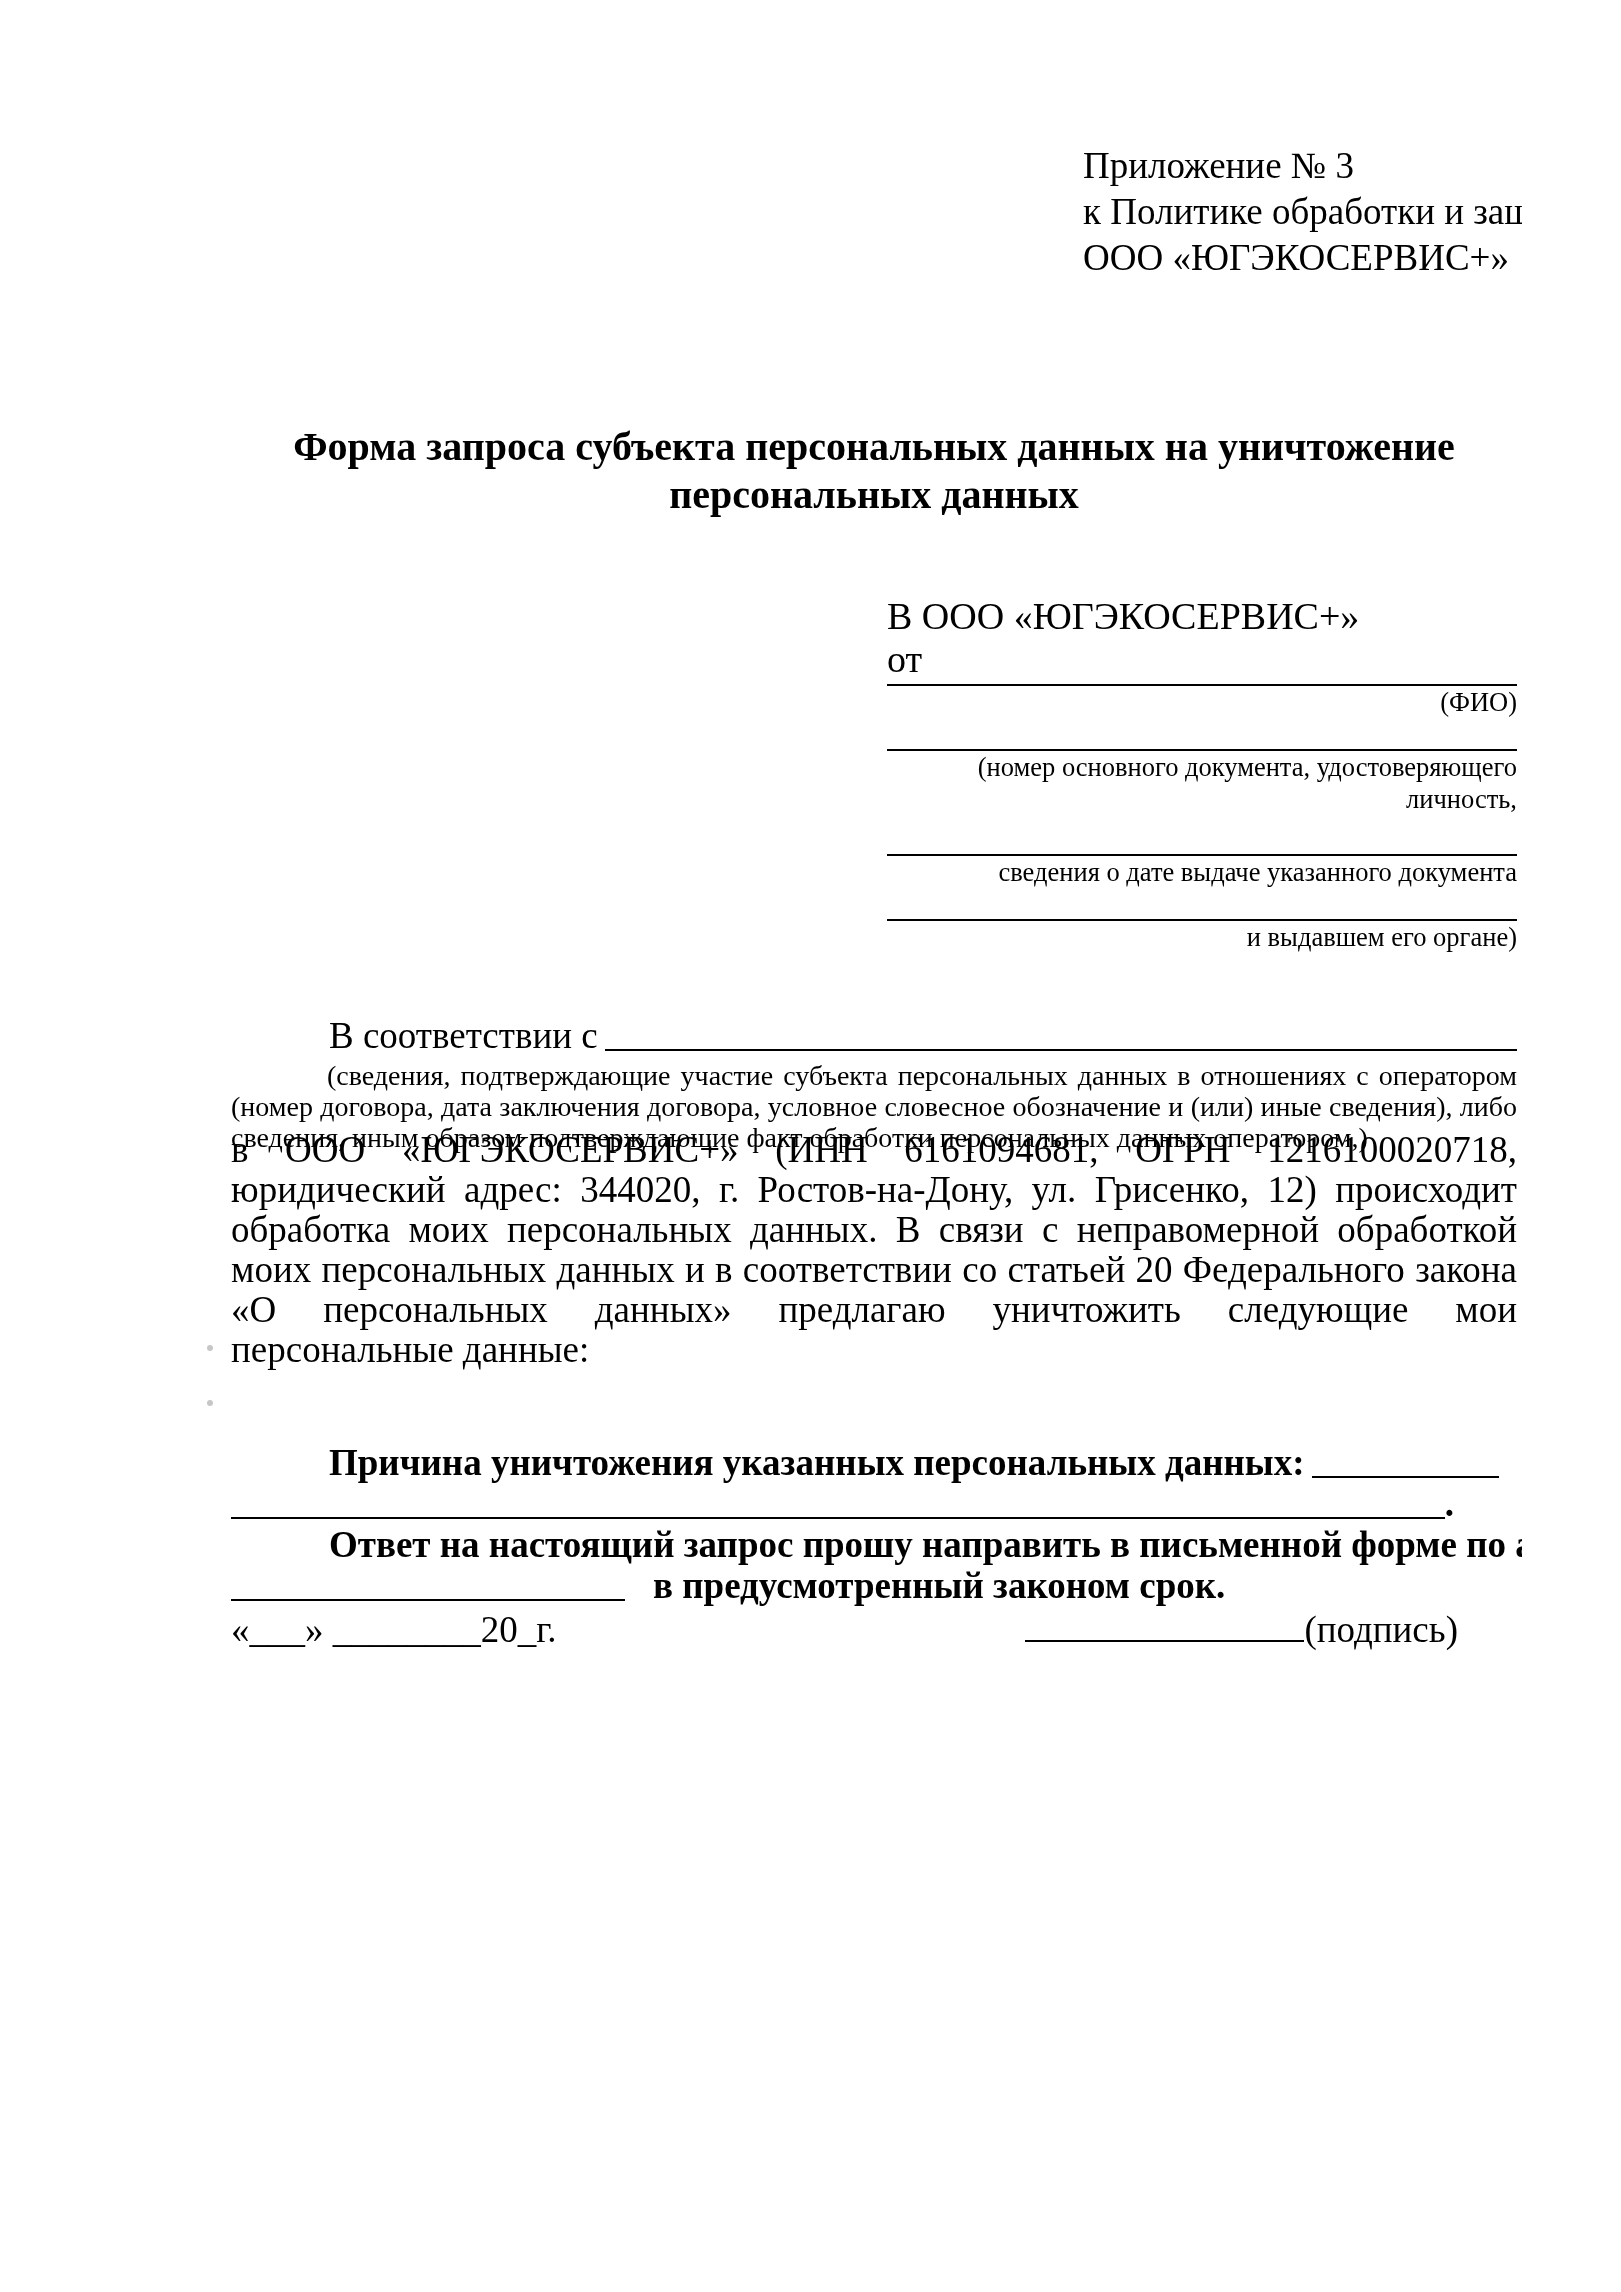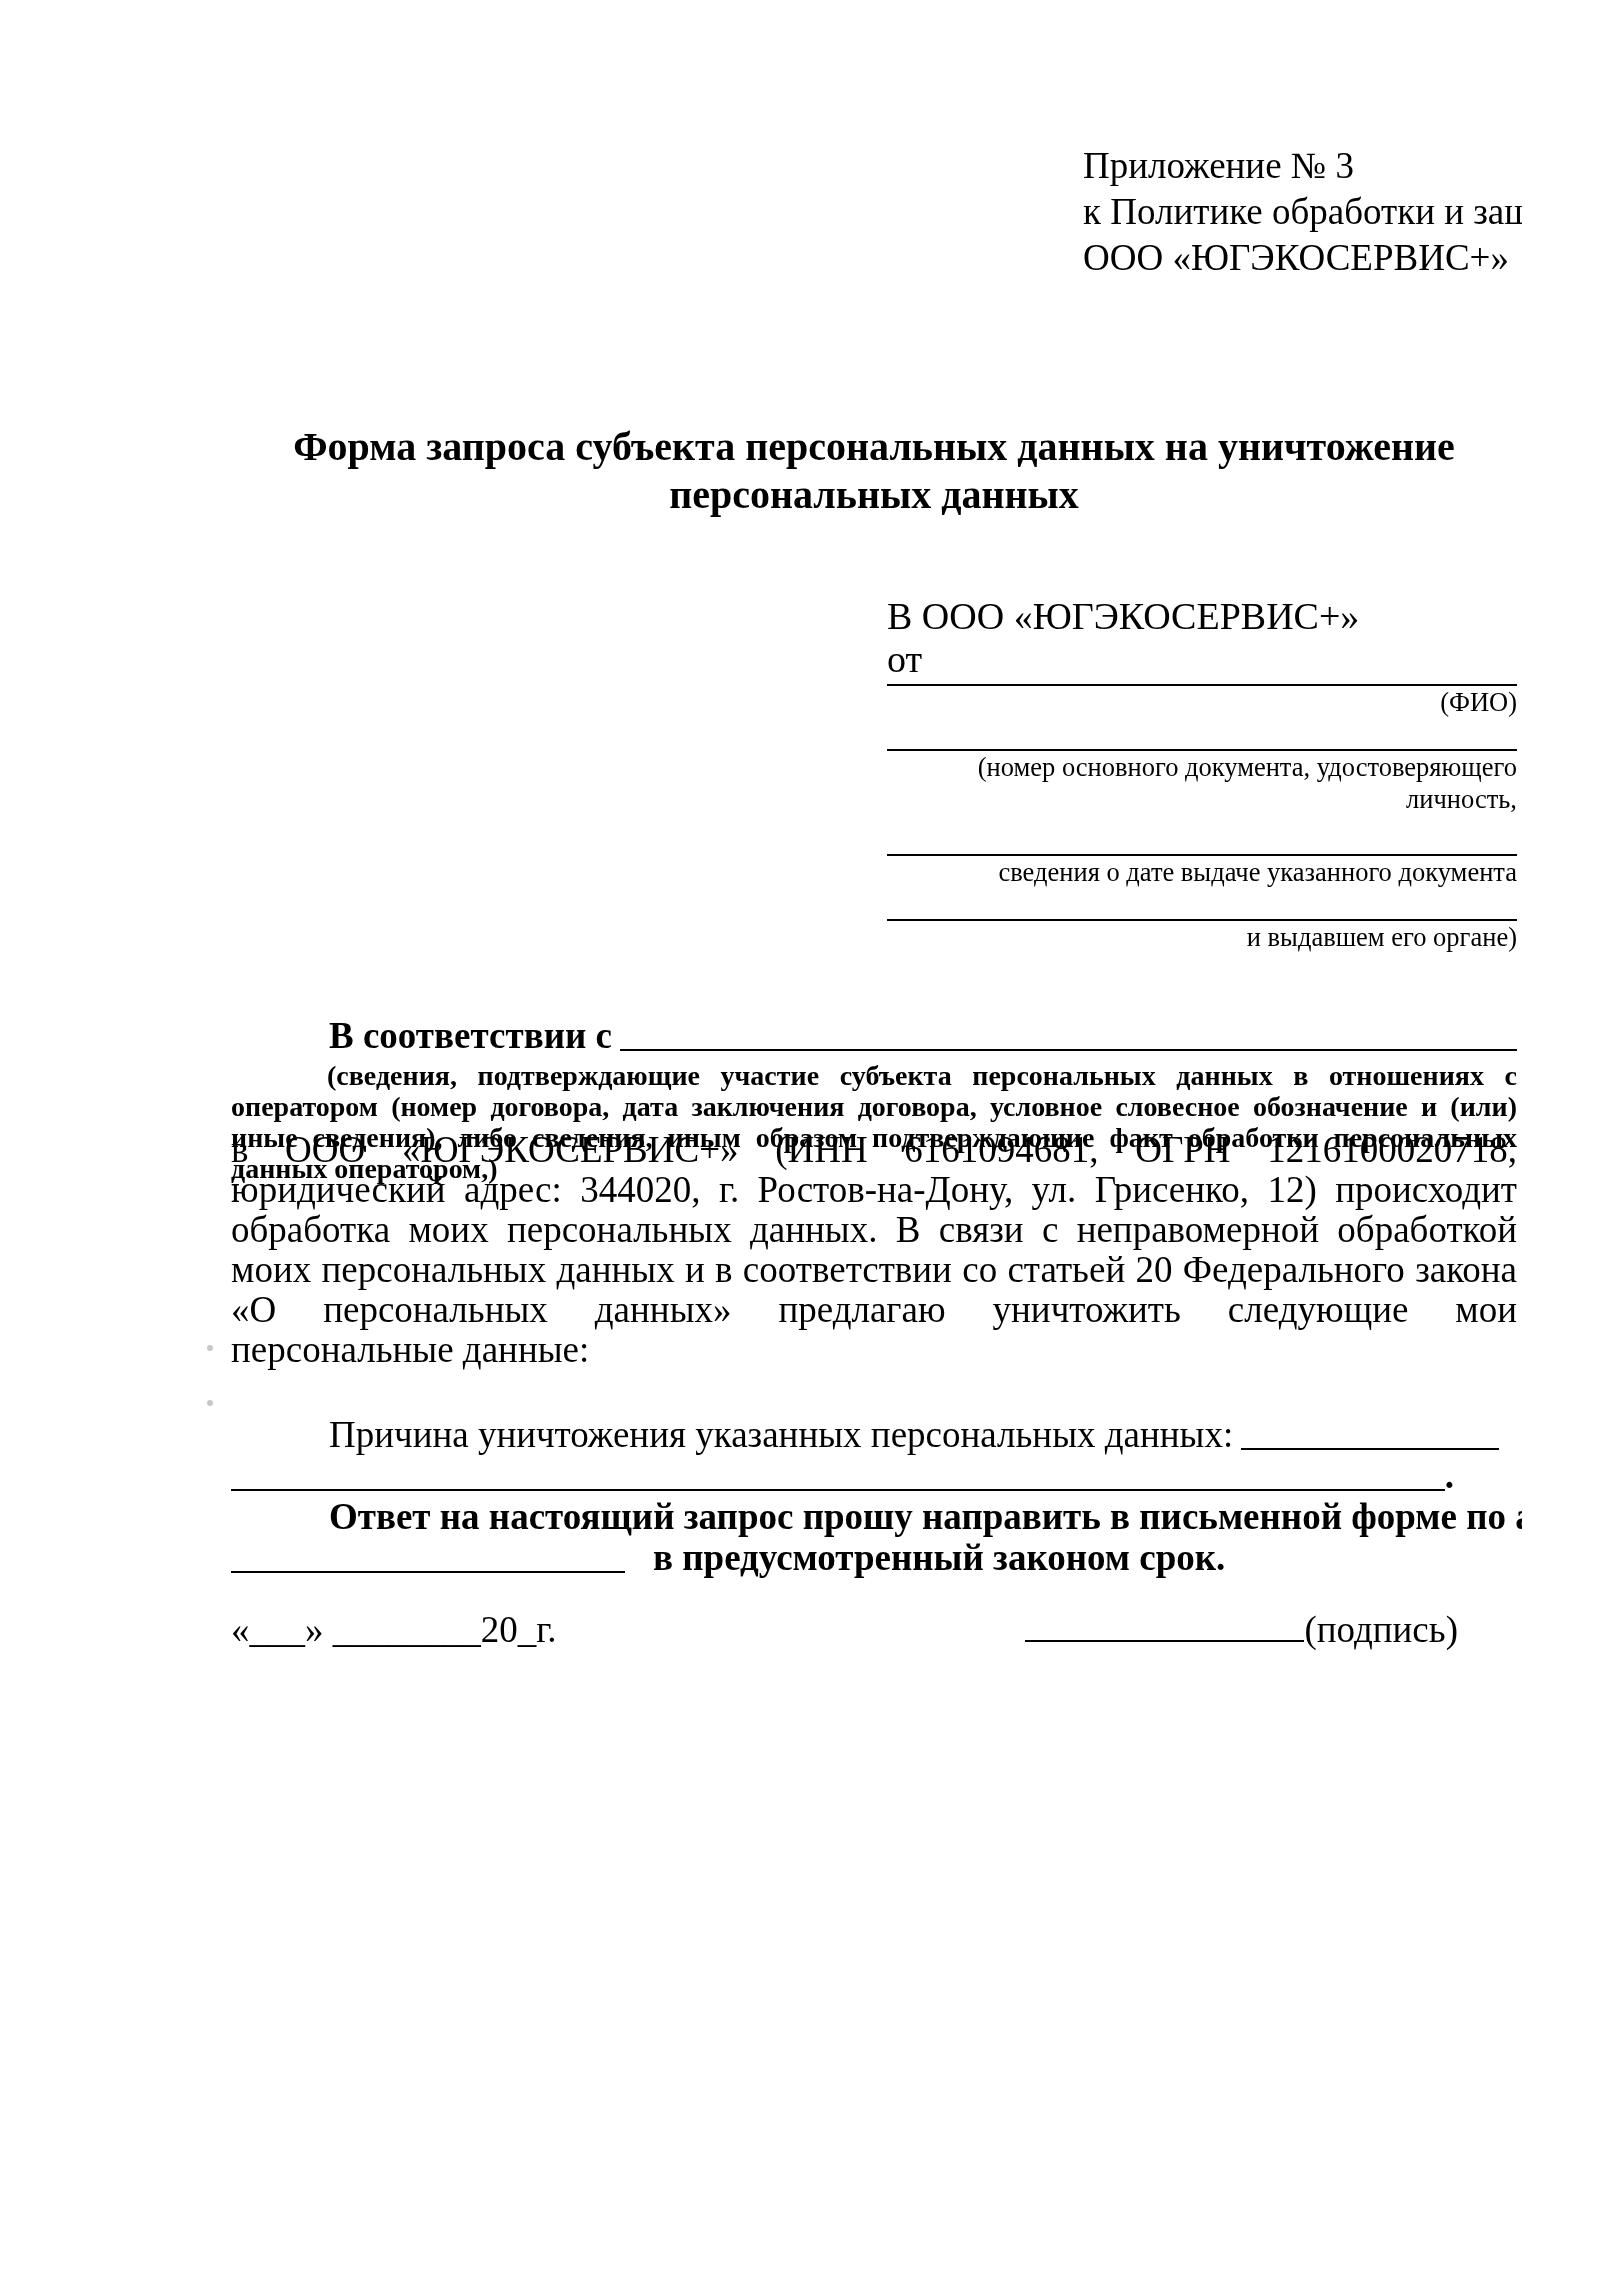--- a/index.html
+++ b/index.html
@@ -59,21 +59,20 @@
   }
   .gap28 { margin-top: 27.4px; }
   .gap36 { margin-top: 35px; }
 
   
   .accordance-group {
     position: absolute;
     left: 231px;
     width: 1286px;
     top: 1015px;
-    font-weight: bold;
   }
   .accordance-row {
     display: flex;
     font-size: 37px;
     line-height: 41px;
   }
   .accordance-row .prefix { padding-left: 98px; white-space: nowrap; }
   .fill {
     flex: 1 1 auto;
     border-bottom: 2.9px solid #000;
@@ -114,21 +113,21 @@
   
   .request-group {
     position: absolute;
     left: 231px;
     width: 1286px;
     top: 1414px;
     font-size: 37px;
     line-height: 41px;
   }
   .reason-row { display: flex; padding-right: 17.6px; }
-  .reason-row .label { padding-left: 98px; font-weight: normal; white-space: nowrap; }
+  .reason-row .label { padding-left: 98px; font-weight: bold; white-space: nowrap; margin-top: 28px; }
   .blank-row { display: flex; padding-right: 63px; }
   .blank-row .fill { margin-left: 0; }
   .blank-row .period { font-weight: bold; }
   .answer-line {
     font-weight: bold;
     text-indent: 98px;
     white-space: nowrap;
   }
   .term-row { display: flex; }
   .term-row .fill { flex: 0 0 394px; margin-left: 0; }

